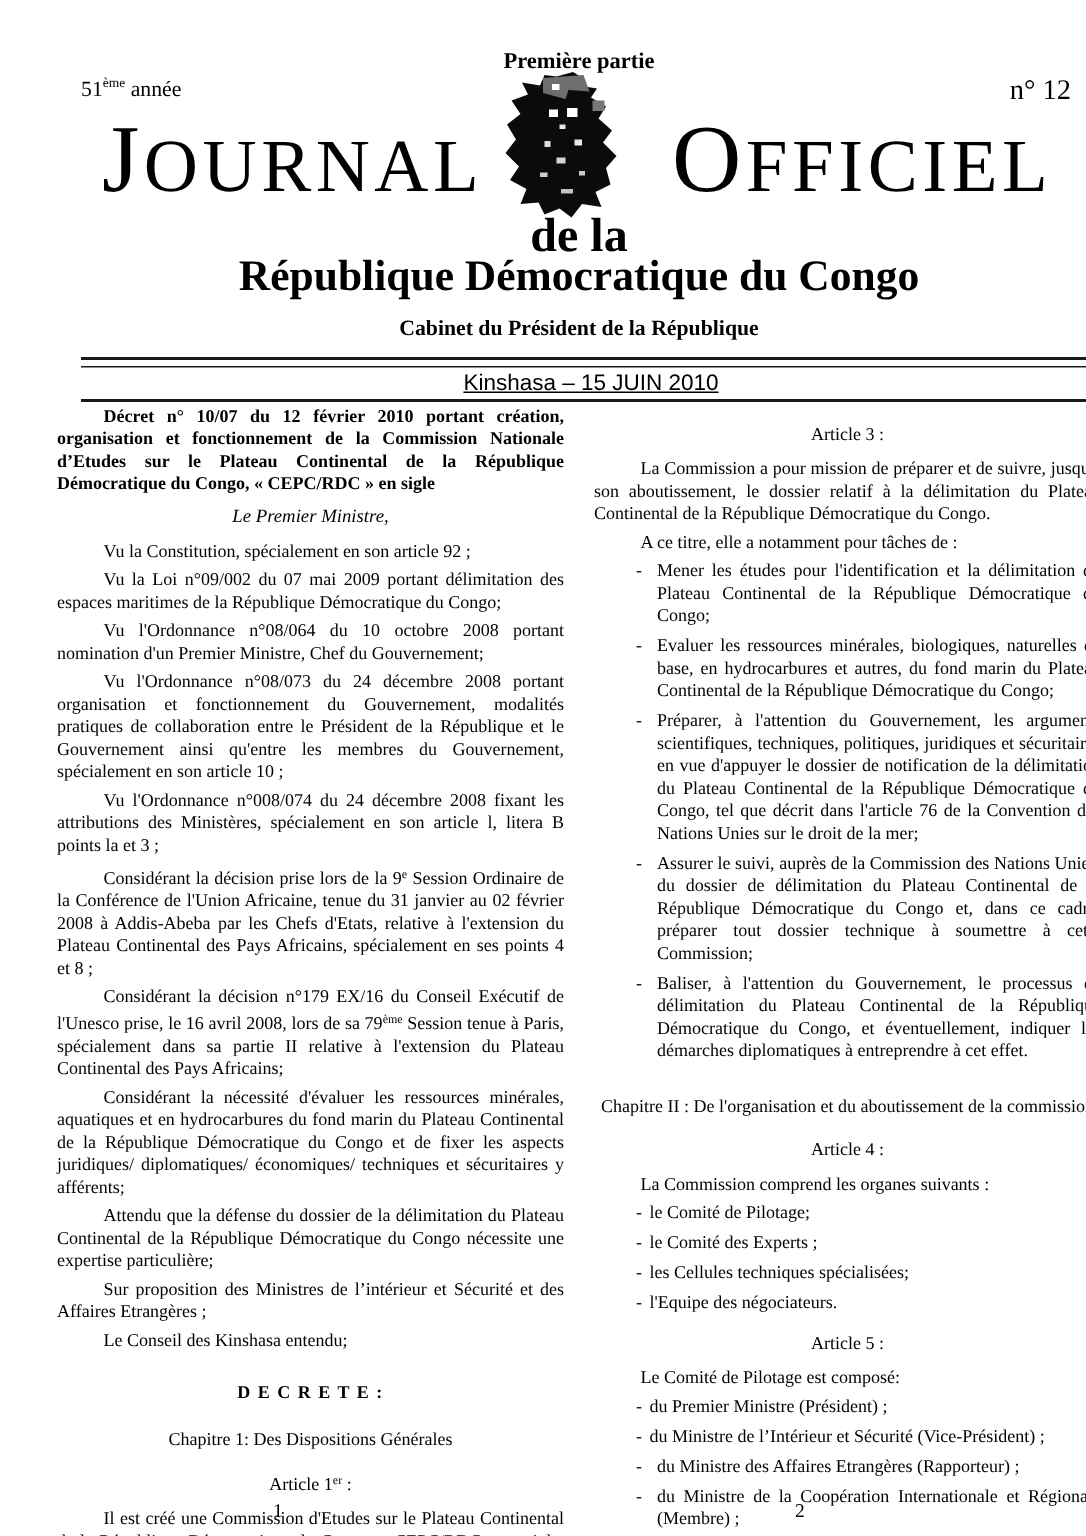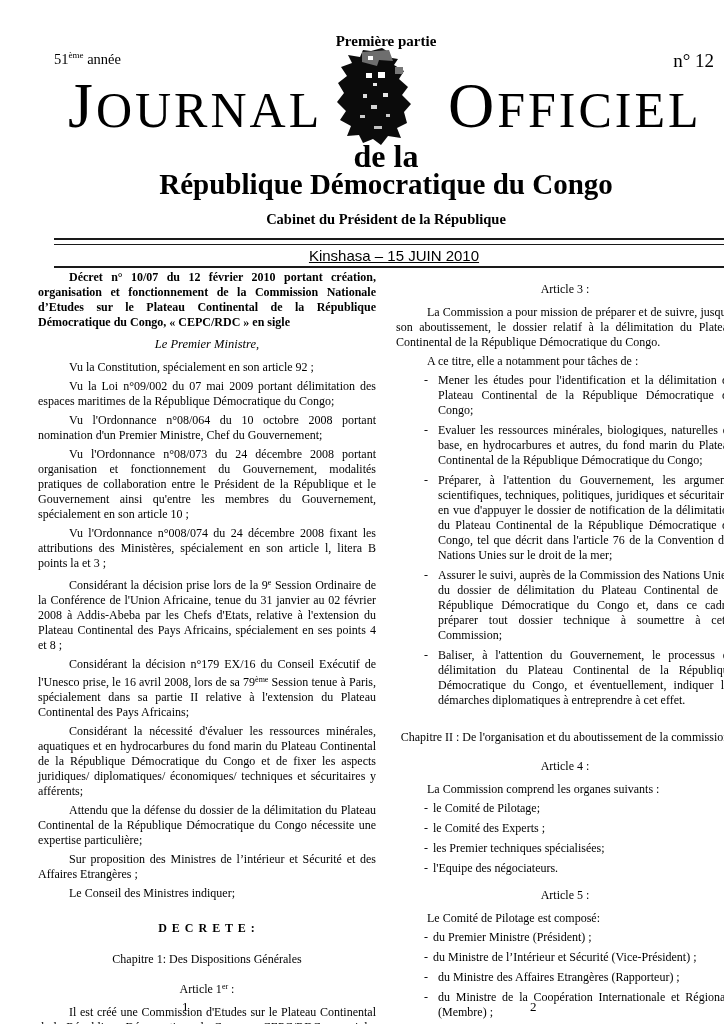--- a/index.html
+++ b/index.html
@@ -104,41 +104,41 @@
         <div class="blk p">Vu la Constitution, spécialement en son article 92 ;</div>
         <div class="blk p">Vu la Loi n°09/002 du 07 mai 2009 portant délimitation des espaces maritimes de la République Démocratique du Congo;</div>
         <div class="blk p">Vu l'Ordonnance n°08/064 du 10 octobre 2008 portant nomination d'un Premier Ministre, Chef du Gouvernement;</div>
         <div class="blk p">Vu l'Ordonnance n°08/073 du 24 décembre 2008 portant organisation et fonctionnement du Gouvernement, modalités pratiques de collaboration entre le Président de la République et le Gouvernement ainsi qu'entre les membres du Gouvernement, spécialement en son article 10 ;</div>
         <div class="blk p">Vu l'Ordonnance n°008/074 du 24 décembre 2008 fixant les attributions des Ministères, spécialement en son article l, litera B points la et 3 ;</div>
         <div class="blk p">Considérant la décision prise lors de la 9<sup>e</sup> Session Ordinaire de la Conférence de l'Union Africaine, tenue du 31 janvier au 02 février 2008 à Addis-Abeba par les Chefs d'Etats, relative à l'extension du Plateau Continental des Pays Africains, spécialement en ses points 4 et 8 ;</div>
         <div class="blk p">Considérant la décision n°179 EX/16 du Conseil Exécutif de l'Unesco prise, le 16 avril 2008, lors de sa 79<sup>ème</sup> Session tenue à Paris, spécialement dans sa partie II relative à l'extension du Plateau Continental des Pays Africains;</div>
         <div class="blk p">Considérant la nécessité d'évaluer les ressources minérales, aquatiques et en hydrocarbures du fond marin du Plateau Continental de la République Démocratique du Congo et de fixer les aspects juridiques/ diplomatiques/ économiques/ techniques et sécuritaires y afférents;</div>
         <div class="blk p">Attendu que la défense du dossier de la délimitation du Plateau Continental de la République Démocratique du Congo nécessite une expertise particulière;</div>
         <div class="blk p">Sur proposition des Ministres de l’intérieur et Sécurité et des Affaires Etrangères ;</div>
-        <div class="blk p">Le Conseil des Ministres indiquer;</div>
+        <div class="blk p">Le Conseil des Kinshasa entendu;</div>
         <div class="blk decrete">D E C R E T E :</div>
         <div class="blk chapter">Chapitre 1: Des Dispositions Générales</div>
         <div class="blk article">Article 1<sup>er</sup> :</div>
         <div class="blk p">Il est créé une Commission d'Etudes sur le Plateau Continental de la République Démocratique du Congo, « CEPC/RDC » en sigle, ci-après dénommée « la Commission ».</div>
       </div>
     <div class="col">
         <div class="blk article">Article 3 :</div>
         <div class="blk p">La Commission a pour mission de préparer et de suivre, jusqu'à son aboutissement, le dossier relatif à la délimitation du Plateau Continental de la République Démocratique du Congo.</div>
         <div class="blk p">A ce titre, elle a notamment pour tâches de :</div>
         <div class="blk li"><span class="dash">-</span><span>Mener les études pour l'identification et la délimitation du Plateau Continental de la République Démocratique du Congo;</span></div>
         <div class="blk li"><span class="dash">-</span><span>Evaluer les ressources minérales, biologiques, naturelles de base, en hydrocarbures et autres, du fond marin du Plateau Continental de la République Démocratique du Congo;</span></div>
         <div class="blk li"><span class="dash">-</span><span>Préparer, à l'attention du Gouvernement, les arguments scientifiques, techniques, politiques, juridiques et sécuritaires en vue d'appuyer le dossier de notification de la délimitation du Plateau Continental de la République Démocratique du Congo, tel que décrit dans l'article 76 de la Convention des Nations Unies sur le droit de la mer;</span></div>
         <div class="blk li"><span class="dash">-</span><span>Assurer le suivi, auprès de la Commission des Nations Unies, du dossier de délimitation du Plateau Continental de la République Démocratique du Congo et, dans ce cadre, préparer tout dossier technique à soumettre à cette Commission;</span></div>
         <div class="blk li"><span class="dash">-</span><span>Baliser, à l'attention du Gouvernement, le processus de délimitation du Plateau Continental de la République Démocratique du Congo, et éventuellement, indiquer les démarches diplomatiques à entreprendre à cet effet.</span></div>
         <div class="blk chapter-lg">Chapitre II : De l'organisation et du aboutissement de la commission</div>
         <div class="blk article">Article 4 :</div>
         <div class="blk p">La Commission comprend les organes suivants :</div>
         <div class="blk li2"><span class="dash">-</span><span>le Comité de Pilotage;</span></div>
         <div class="blk li2"><span class="dash">-</span><span>le Comité des Experts ;</span></div>
-        <div class="blk li2"><span class="dash">-</span><span>les Premier techniques spécialisées;</span></div>
+        <div class="blk li2"><span class="dash">-</span><span>les Cellules techniques spécialisées;</span></div>
         <div class="blk li2"><span class="dash">-</span><span>l'Equipe des négociateurs.</span></div>
         <div class="blk article">Article 5 :</div>
         <div class="blk p">Le Comité de Pilotage est composé:</div>
         <div class="blk li2"><span class="dash">-</span><span>du Premier Ministre (Président) ;</span></div>
         <div class="blk li2"><span class="dash">-</span><span>du Ministre de l’Intérieur et Sécurité (Vice-Président) ;</span></div>
         <div class="blk li"><span class="dash">-</span><span>du Ministre des Affaires Etrangères (Rapporteur) ;</span></div>
         <div class="blk li"><span class="dash">-</span><span>du Ministre de la Coopération Internationale et Régionale (Membre) ;</span></div>
       </div>
   </div>
 

